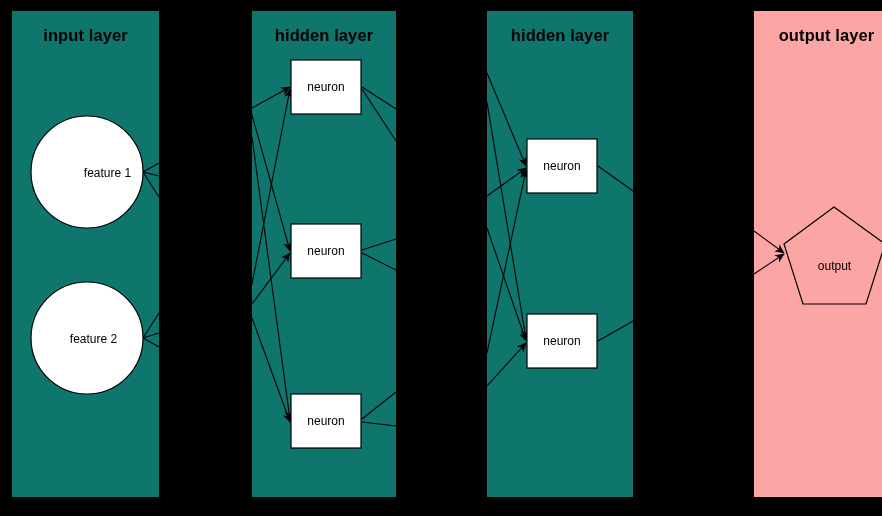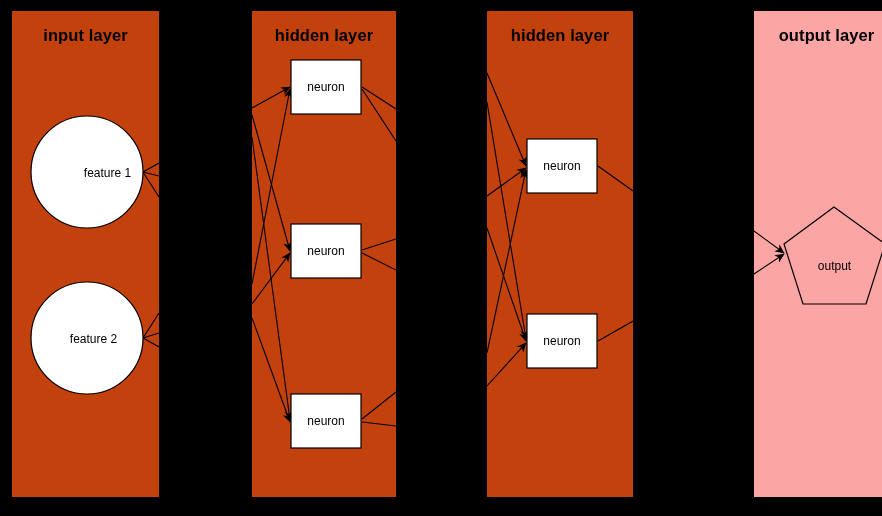--- a/index.html
+++ b/index.html
@@ -16,21 +16,21 @@
     overflow: hidden;
     font-family: "Liberation Sans", sans-serif;
   }
   .panel {
     position: absolute;
     top: 11px;
     height: 486px;
     overflow: hidden;
     box-sizing: border-box;
   }
-  .panel.white { background: #c2410c; }
+  .panel.white { background: #0f766e; }
   .panel-title {
     position: absolute;
     left: 0;
     right: 0;
     top: 15px;
     text-align: center;
     font-size: 16.5px;
     font-weight: bold;
     color: #000000;
     letter-spacing: 0.1px;

